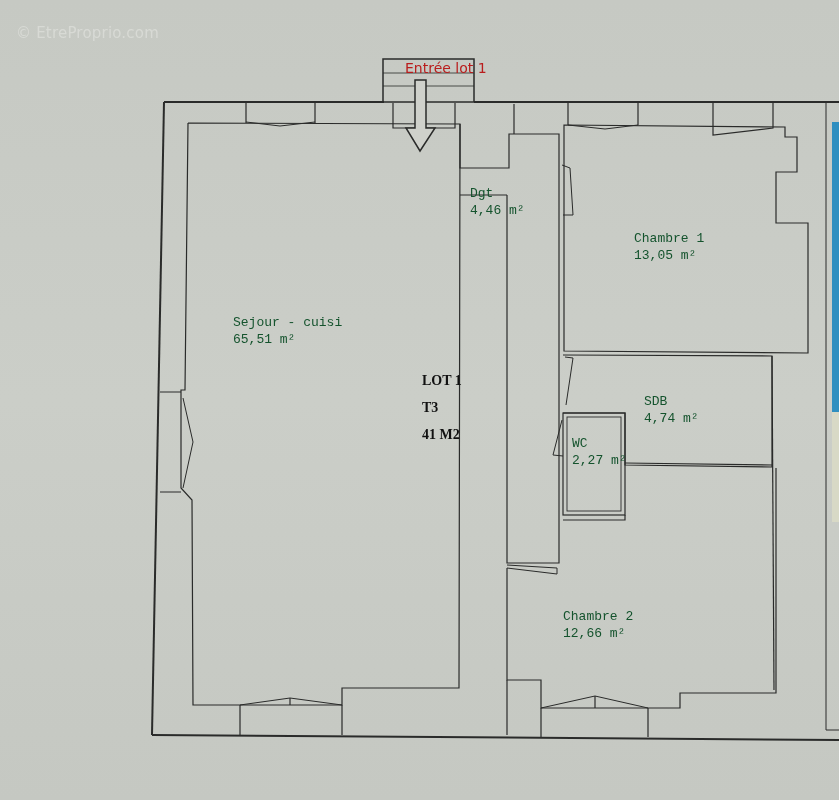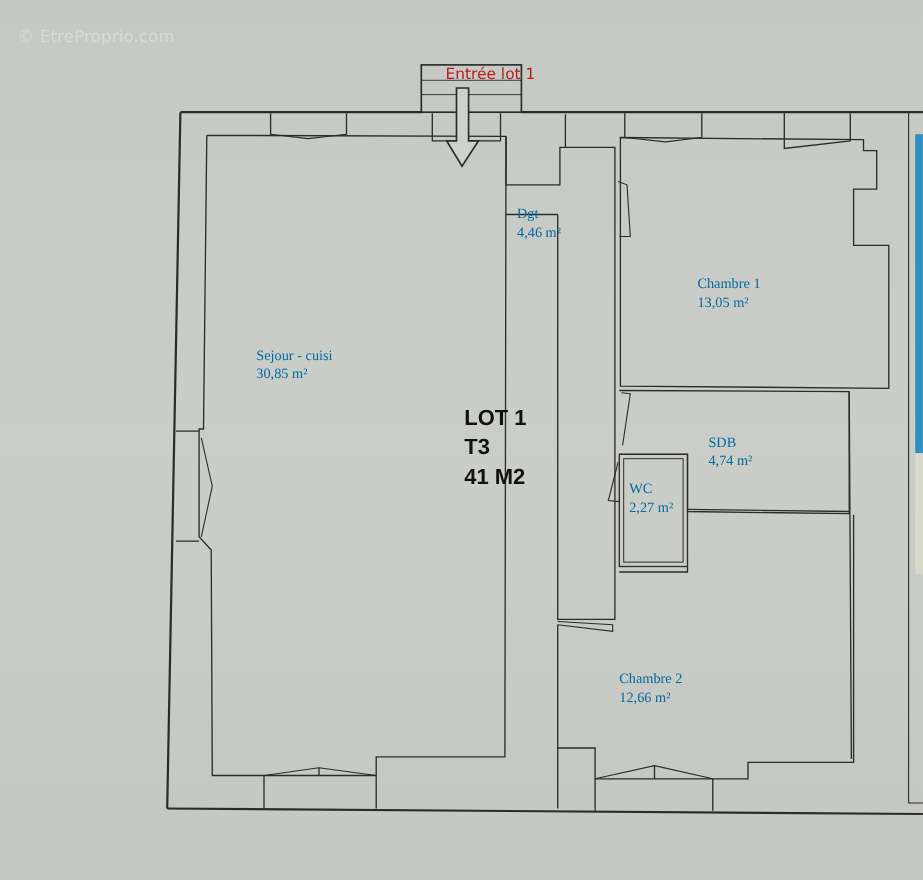--- a/index.html
+++ b/index.html
@@ -13,27 +13,27 @@
       position: absolute; inset: 0;
       background: linear-gradient(180deg, #c6c9c3 0%, #cbcec8 50%, #c5c8c2 100%);
     }
     svg.plan { position: absolute; left: 0; top: 0; }
     .watermark {
       position: absolute; left: 16px; top: 24px;
       font-size: 15px; color: #d8dad5; letter-spacing: 0.2px;
       font-family: "DejaVu Sans", sans-serif;
     }
     .label {
-      position: absolute; font-size: 13px; line-height: 17px; color: #0369a1;
-      font-family: Liberation Serif, serif; white-space: nowrap;
+      position: absolute; font-size: 13px; line-height: 17px; color: #14532d;
+      font-family: Liberation Mono, monospace; white-space: nowrap;
     }
     .lot {
       position: absolute; left: 422px; top: 367px;
-      font-family: Liberation Sans, sans-serif; font-weight: bold;
-      font-size: 20px; line-height: 27px; color: #111;
+      font-family: Liberation Serif, serif; font-weight: bold;
+      font-size: 14px; line-height: 27px; color: #111;
     }
     .entree {
       position: absolute; left: 405px; top: 60px; font-size: 14px; color: #b91c1c;
       font-family: "DejaVu Sans", sans-serif;
     }
   </style>
 </head>
 <body>
 
 <div class="paper"></div>
@@ -105,29 +105,29 @@
 <div class="entree">Entrée lot 1</div>
 
 <div class="lot">
   <div>LOT 1</div>
   <div>T3</div>
   <div>41 M2</div>
 </div>
 
 <div class="label" style="left:233px; top:314px;">
   <div>Sejour - cuisi</div>
-  <div>30,85 m²</div>
+  <div>65,51 m²</div>
 </div>
 
 <div class="label" style="left:470px; top:185px;">
   <div>Dgt</div>
   <div>4,46 m²</div>
 </div>
 
-<div class="label" style="left:634px; top:230px;margin-top:19px;">
+<div class="label" style="left:634px; top:230px;">
   <div>Chambre 1</div>
   <div>13,05 m²</div>
 </div>
 
 <div class="label" style="left:644px; top:393px;">
   <div>SDB</div>
   <div>4,74 m²</div>
 </div>
 
 <div class="label" style="left:572px; top:435px;">

